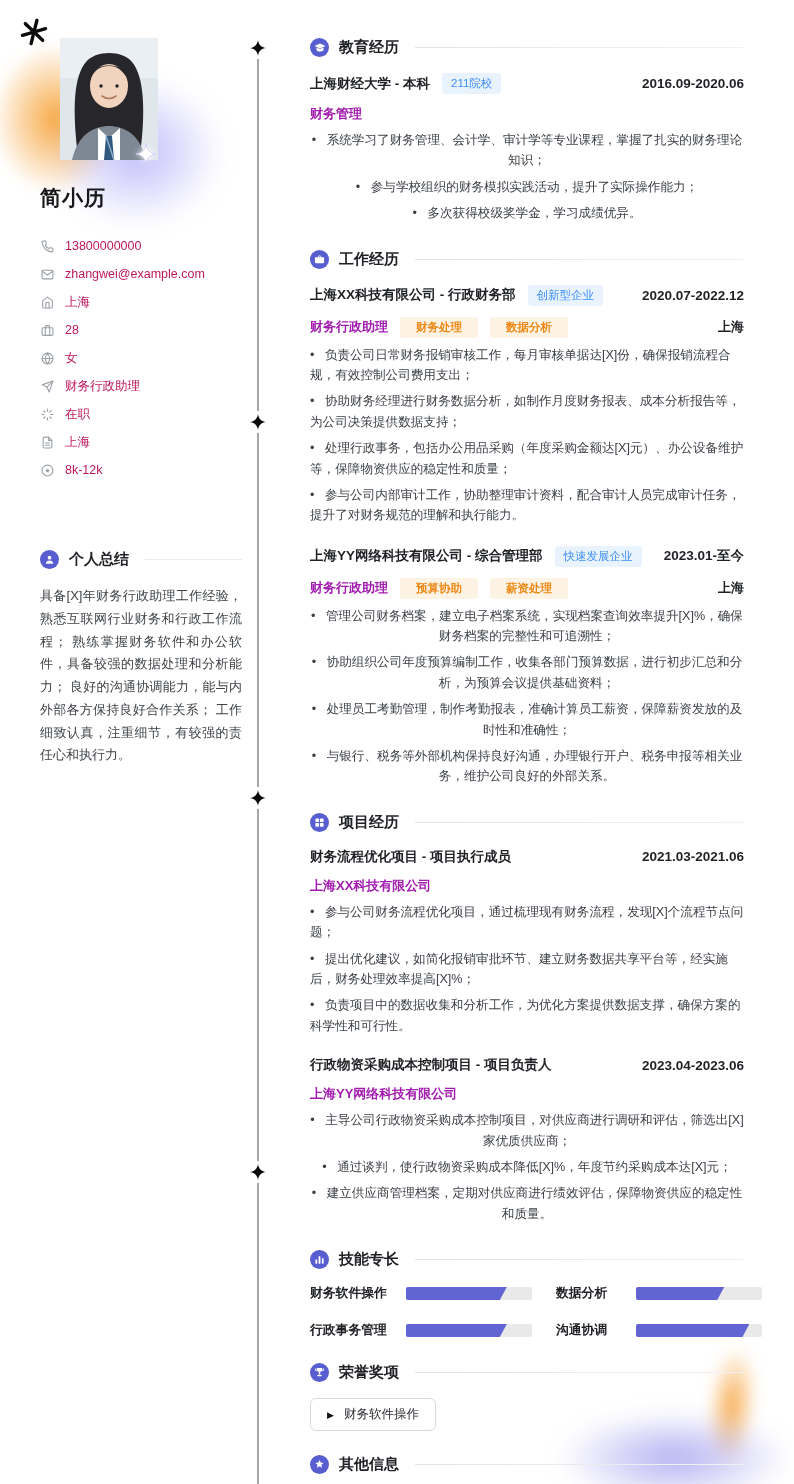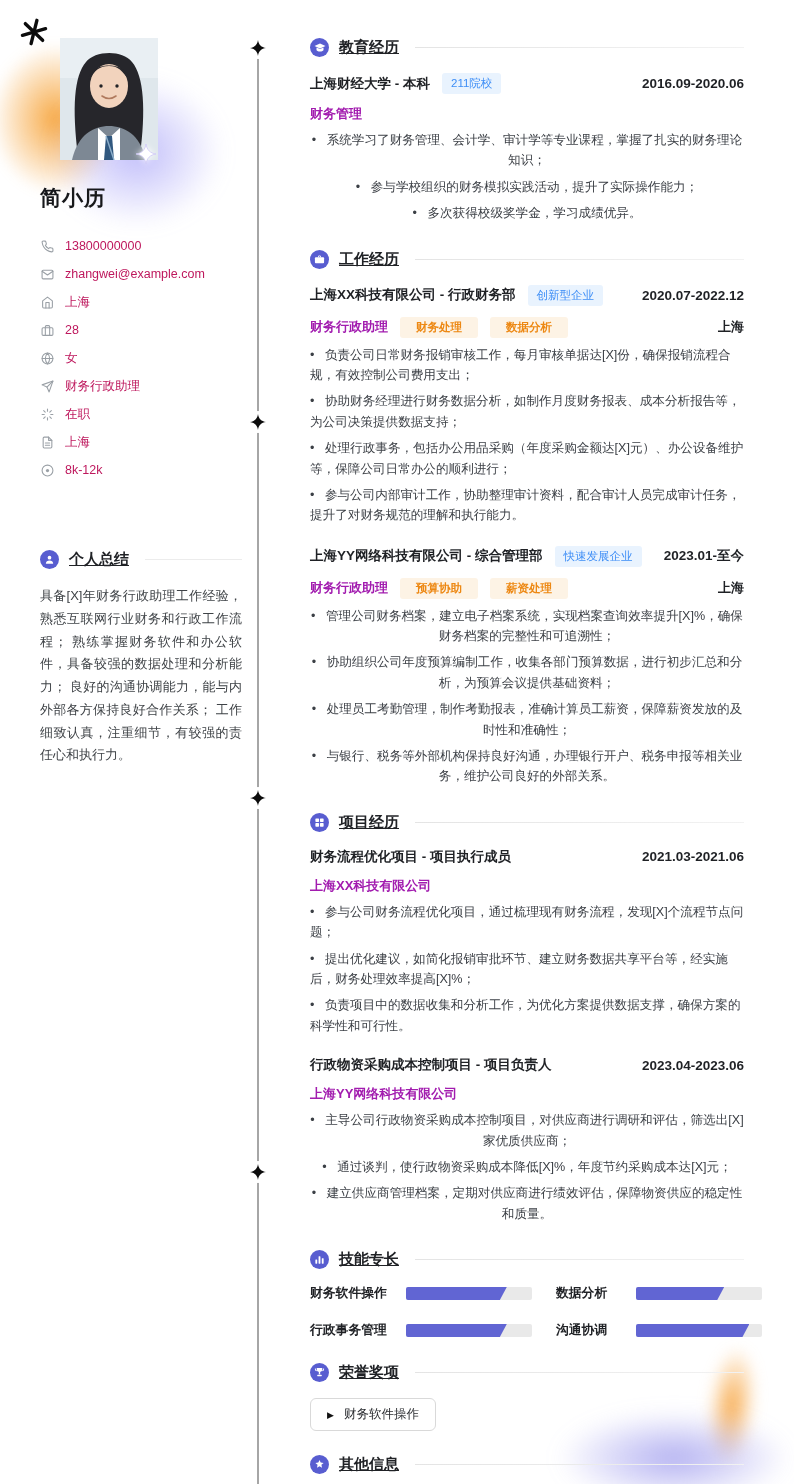--- a/index.html
+++ b/index.html
@@ -44,21 +44,21 @@
   .contact-row { display:flex; align-items:center; gap:11px; height:28px; font-size:12.5px; color:#be185d; }
   .contact-row .c-icon { width:14px; height:14px; display:flex; align-items:center; justify-content:center; flex:0 0 14px; }
 
   .summary-block { margin-top:66px; }
   .summary-text { margin-top:16px; font-size:13px; line-height:1.75; color:#3f4347; text-align:justify; }
 
   
   .section-header { display:flex; align-items:center; gap:10px; margin-bottom:16px; }
   .section-icon { width:19px; height:19px; border-radius:50%; background:#585dd0;
     display:flex; align-items:center; justify-content:center; flex:0 0 19px; }
-  .section-title { font-size:15px; font-weight:bold; color:#202226; white-space:nowrap;text-decoration:underline; }
+  .section-title { font-size:15px; font-weight:bold; color:#202226; white-space:nowrap; }
   .section-rule { flex:1; height:1px; background:linear-gradient(to right,#e4e4e4,#f2f2f2); margin-left:6px; }
   .sidebar .section-rule { background:#ececec; }
 
   
   .main { position:absolute; left:310px; top:0; width:434px; z-index:2; padding-top:38px; }
   .section { margin-bottom:26px; }
 
   .entry { margin-bottom:20px; }
   .entry:last-child { margin-bottom:0;text-align:center; }
   .entry-row1 { display:flex; align-items:center; gap:12px; margin-bottom:11px; }
@@ -319,21 +319,21 @@
       </div>
       <div class="entry-row2">
         <span class="entry-sub">财务行政助理</span>
         <span class="tag-orange">财务处理</span>
         <span class="tag-orange">数据分析</span>
         <span class="entry-loc">上海</span>
       </div>
       <div class="bullets">
         <div class="bullet">负责公司日常财务报销审核工作，每月审核单据达[X]份，确保报销流程合规，有效控制公司费用支出；</div>
         <div class="bullet">协助财务经理进行财务数据分析，如制作月度财务报表、成本分析报告等，为公司决策提供数据支持；</div>
-        <div class="bullet">处理行政事务，包括办公用品采购（年度采购金额达[X]元）、办公设备维护等，保障公司日常办公的顺利进行；</div>
+        <div class="bullet">处理行政事务，包括办公用品采购（年度采购金额达[X]元）、办公设备维护等，保障物资供应的稳定性和质量；</div>
         <div class="bullet">参与公司内部审计工作，协助整理审计资料，配合审计人员完成审计任务，提升了对财务规范的理解和执行能力。</div>
       </div>
     </div>
 
     <div class="entry">
       <div class="entry-row1">
         <span class="entry-title">上海YY网络科技有限公司 - 综合管理部</span>
         <span class="tag-blue">快速发展企业</span>
         <span class="entry-date">2023.01-至今</span>
       </div>

